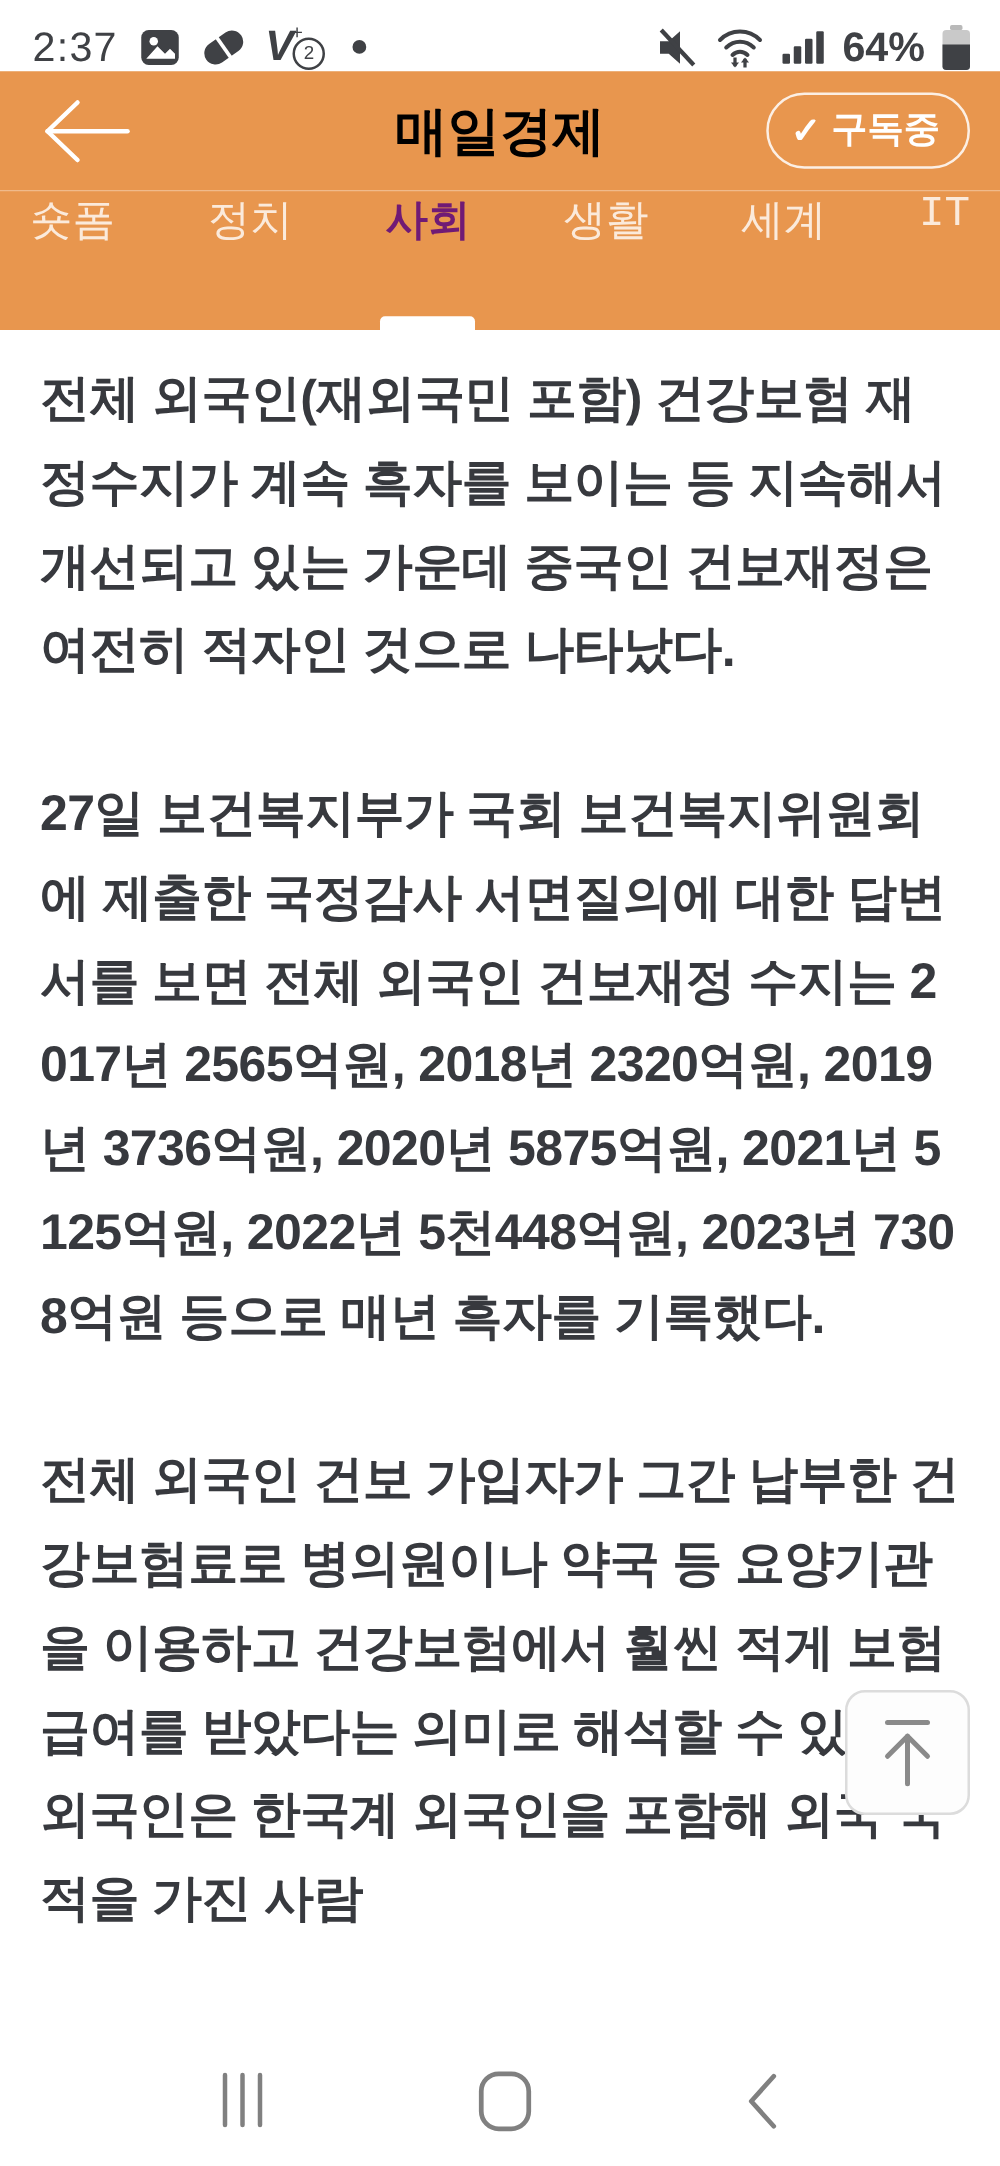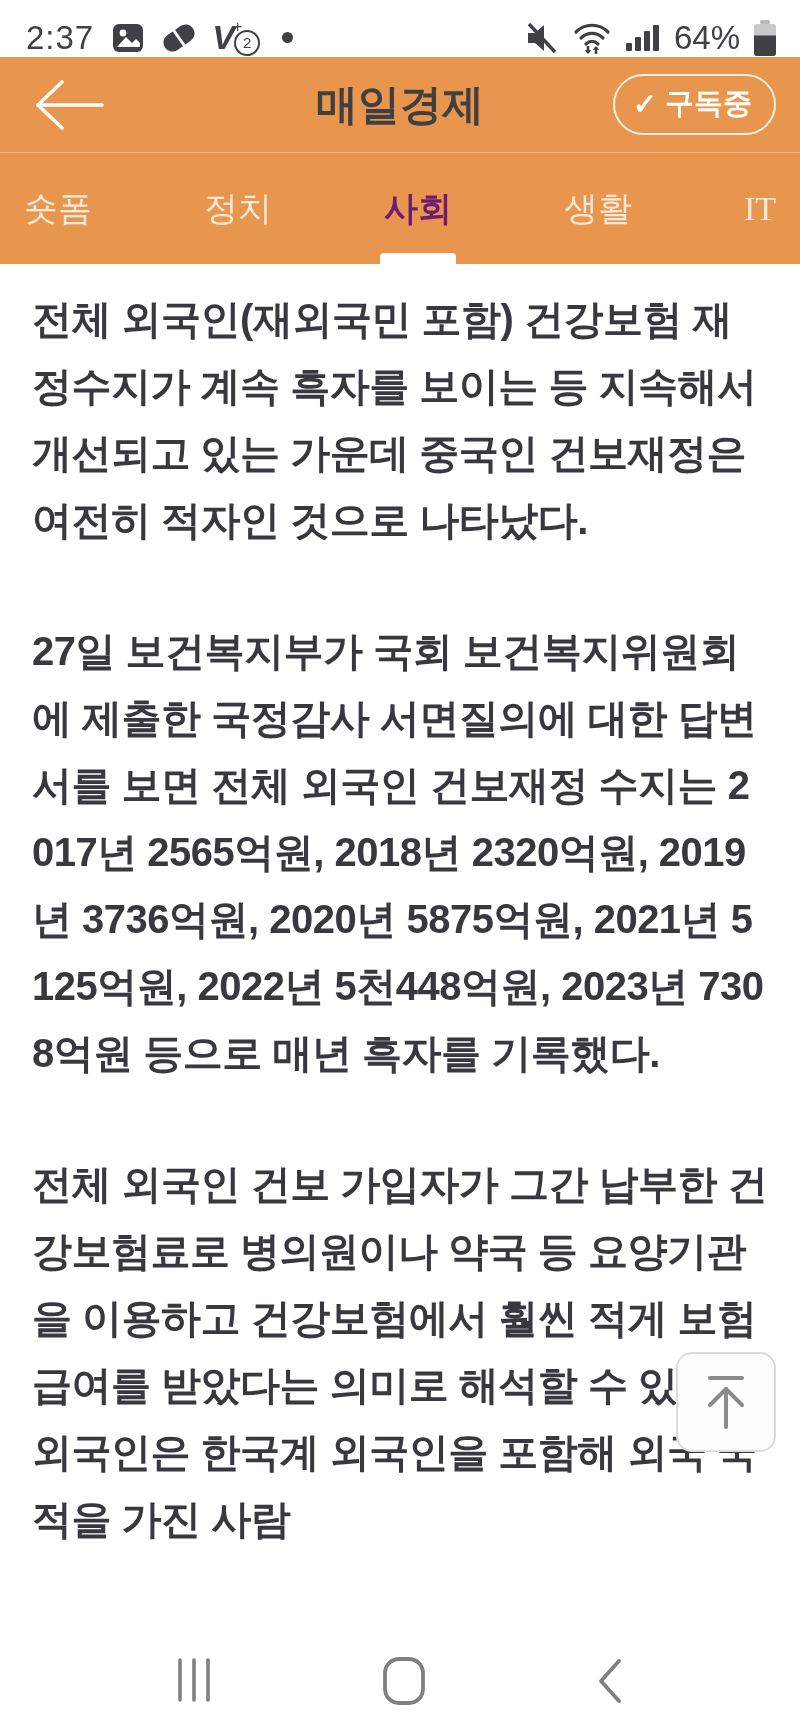--- a/index.html
+++ b/index.html
@@ -8,59 +8,59 @@
     background:#ffffff;
     font-family:"Liberation Sans","DejaVu Sans",sans-serif;
   }
   
   .status-bar{
     height:57px;display:flex;align-items:center;
     padding:18px 22px 0 26px;box-sizing:border-box;color:#3f4145;background:#fff;
   }
   .status-time{font-size:33px;letter-spacing:1px;}
   .sb-left{display:flex;align-items:center;gap:14px;margin-left:16px;}
-  .sb-right{display:flex;align-items:center;gap:12px;margin-left:auto;}
+  .sb-right{display:flex;align-items:center;gap:12px;margin-left:auto;font-weight:bold;}
   .sb-ico{display:flex;align-items:center;}
   .v-badge{display:flex;align-items:flex-start;}
   .v-badge .v{font-size:34px;font-weight:700;font-style:italic;line-height:34px;color:#3f4145;}
   .v-badge .vplus{font-size:16px;line-height:14px;margin-left:-2px;color:#3f4145;}
   .v-badge .vcirc{
     width:22px;height:22px;border:2.5px solid #3f4145;border-radius:50%;
     font-size:15px;display:flex;align-items:center;justify-content:center;
     margin-top:10px;margin-left:-8px;color:#3f4145;
   }
   .notif-dot{width:11px;height:11px;border-radius:50%;background:#3f4145;margin-left:8px;}
   .battery-pct{font-size:33px;}
   
   .app-header{
     height:95px;background:#E8964E;display:flex;align-items:center;
     padding:0 24px;box-sizing:border-box;position:relative;
   }
   .back-btn{background:none;border:none;padding:4px;cursor:pointer;display:flex;}
   .header-title{
     position:absolute;left:0;right:0;text-align:center;
-    color:#404040;font-size:42px;font-weight:700;pointer-events:none;
+    color:#000000;font-size:42px;font-weight:700;pointer-events:none;
   }
   .subscribe-btn{
     margin-left:auto;display:flex;align-items:center;gap:8px;z-index:2;
     background:transparent;border:2.5px solid rgba(255,255,255,.85);
     border-radius:999px;color:#fff;font-size:29px;font-weight:600;
     padding:8px 22px 9px 18px;cursor:pointer;
   }
   
   .tab-bar{
     height:112px;background:#E8964E;display:flex;align-items:stretch;
     justify-content:space-between;padding:0 18px;box-sizing:border-box;
     border-top:1px solid rgba(255,255,255,.35);
   }
   .tab{
     background:none;border:none;cursor:pointer;position:relative;
     font-size:34px;color:rgba(255,255,255,.8);padding:0 6px;
-    display:flex;align-items:center;
-    font-family:Liberation Serif, serif;
+    display:flex;
+    font-family:Liberation Mono, monospace;
   }
   .tab.active{color:#701a75;font-weight:700;}
   .tab-indicator{
     position:absolute;left:50%;transform:translateX(-50%);bottom:0;
     width:76px;height:11px;background:#ffffff;border-radius:4px 4px 0 0;
   }
   
   .article{
     height:1376px;overflow:hidden;box-sizing:border-box;
     padding:22px 32px 0 32px;background:#fff;
@@ -172,20 +172,23 @@
       <span>정치</span>
     </button>
   <button class="tab active">
     <span>사회</span>
     <span class="tab-indicator"></span>
   </button>
   <button class="tab">
       <span>생활</span>
     </button>
   <button class="tab">
+      <span>세계</span>
+    </button>
+  <button class="tab">
       <span>IT</span>
     </button>
 </div>
 
 <div class="article">
   <p>전체 외국인(재외국민 포함) 건강보험 재정수지가 계속 흑자를 보이는 등 지속해서 개선되고 있는 가운데 중국인 건보재정은 여전히 적자인 것으로 나타났다.</p>
   <p>27일 보건복지부가 국회 보건복지위원회에 제출한 국정감사 서면질의에 대한 답변서를 보면 전체 외국인 건보재정 수지는 2017년 2565억원, 2018년 2320억원, 2019년 3736억원, 2020년 5875억원, 2021년 5125억원, 2022년 5천448억원, 2023년 7308억원 등으로 매년 흑자를 기록했다.</p>
   <p>전체 외국인 건보 가입자가 그간 납부한 건강보험료로 병의원이나 약국 등 요양기관을 이용하고 건강보험에서 훨씬 적게 보험급여를 받았다는 의미로 해석할 수 있다. 외국인은 한국계 외국인을 포함해 외국 국적을 가진 사람</p>
 </div>
 

